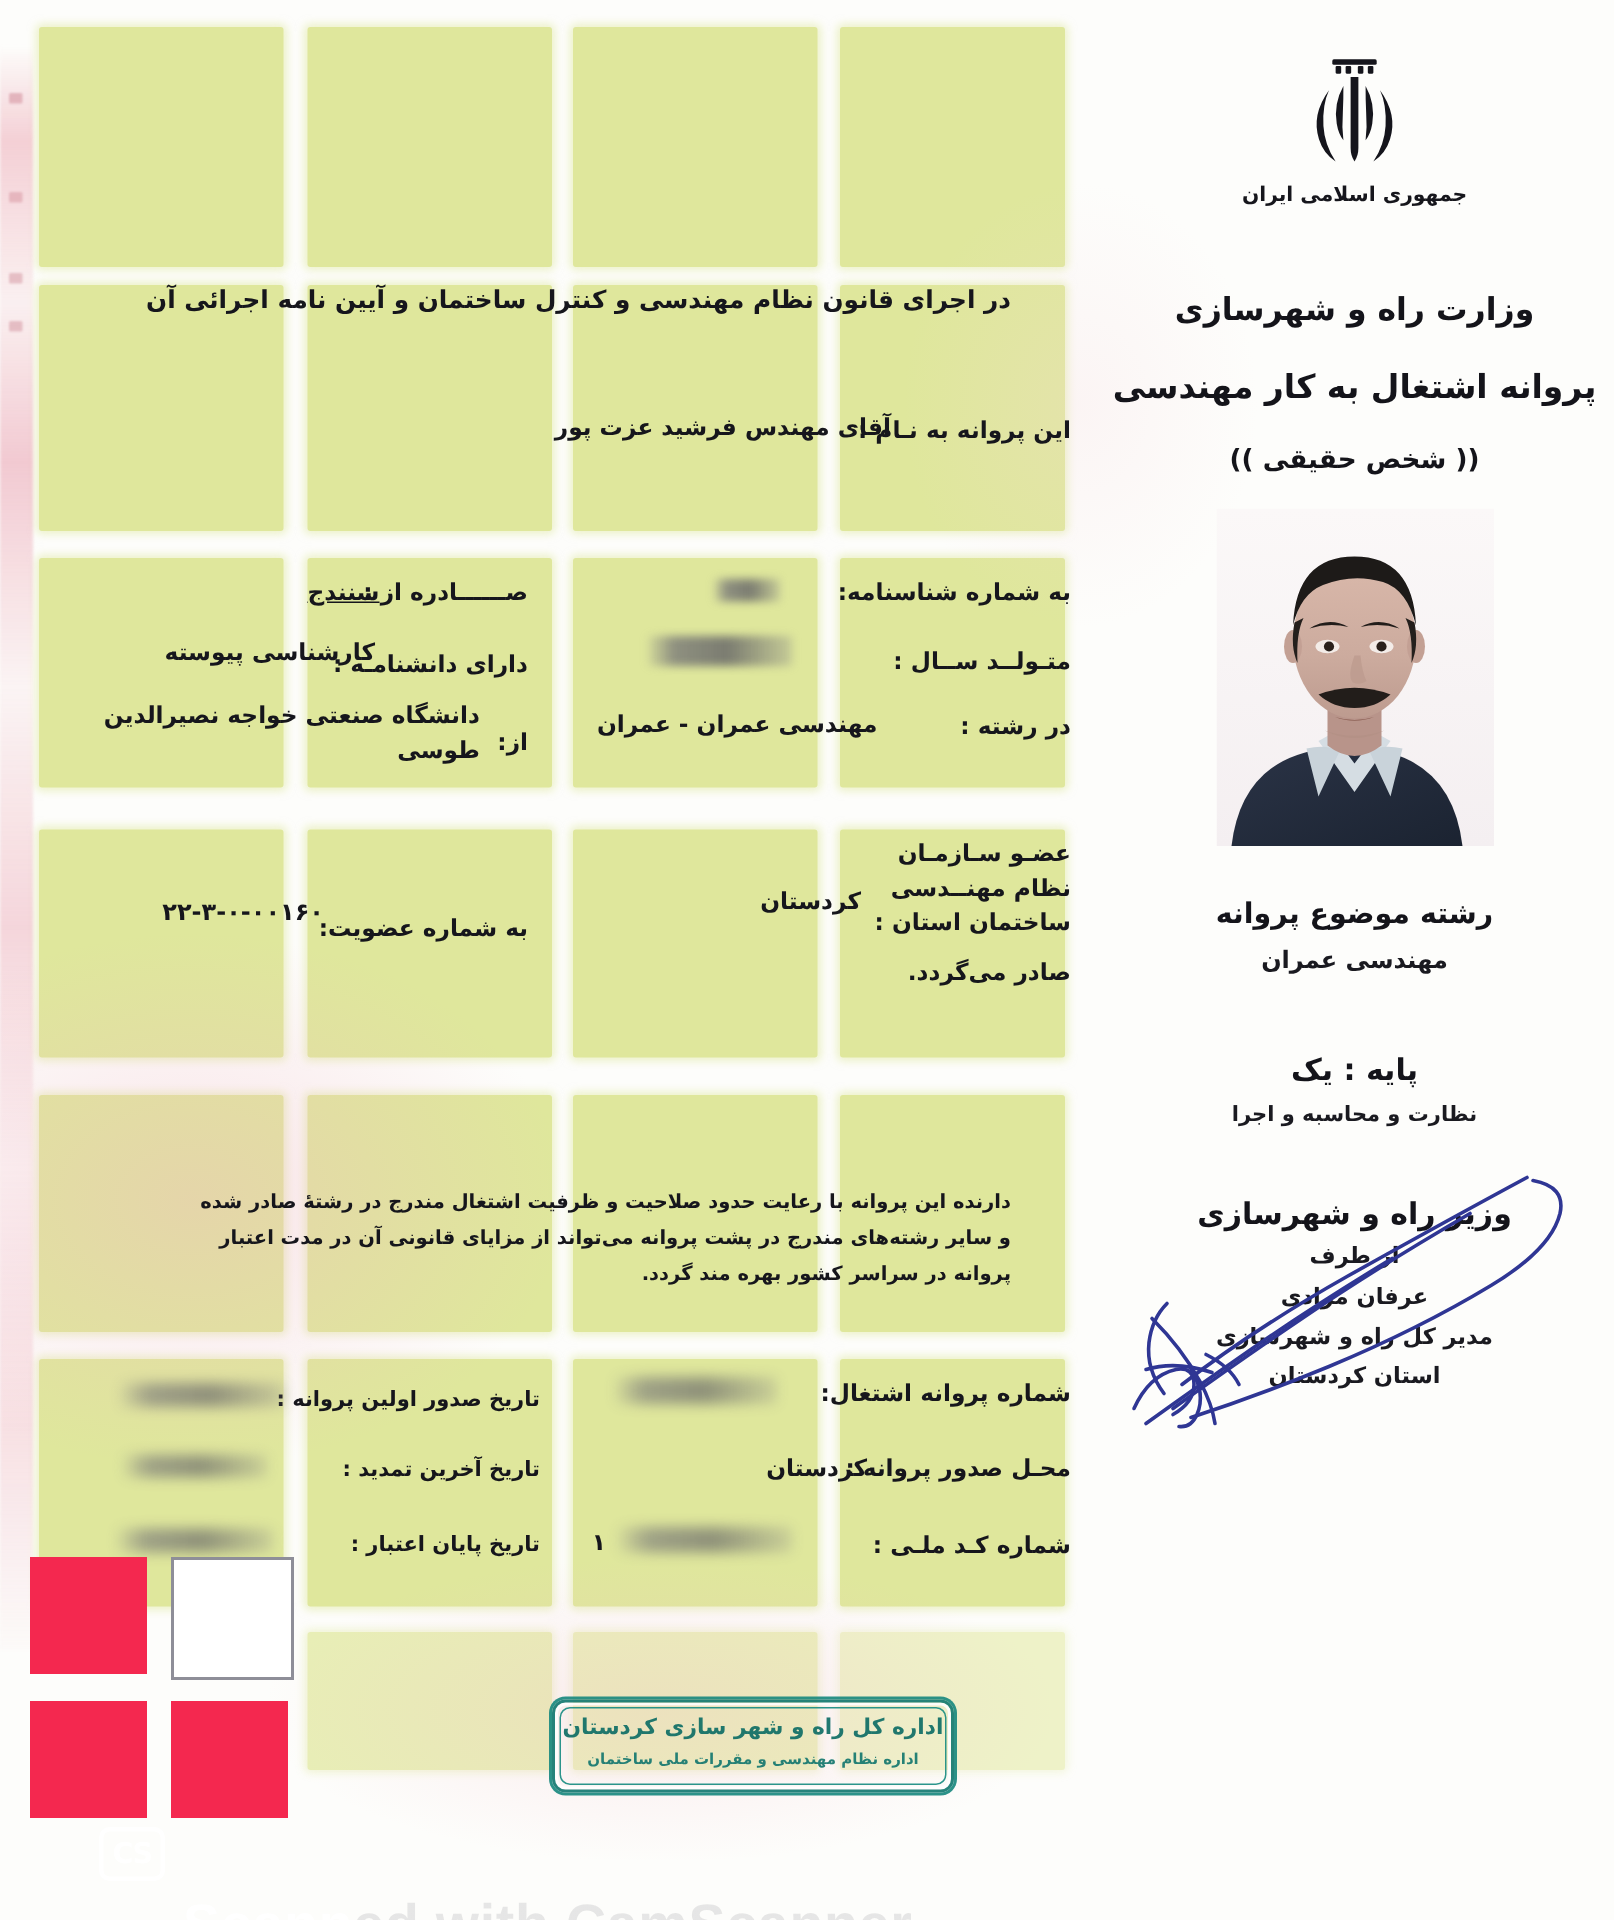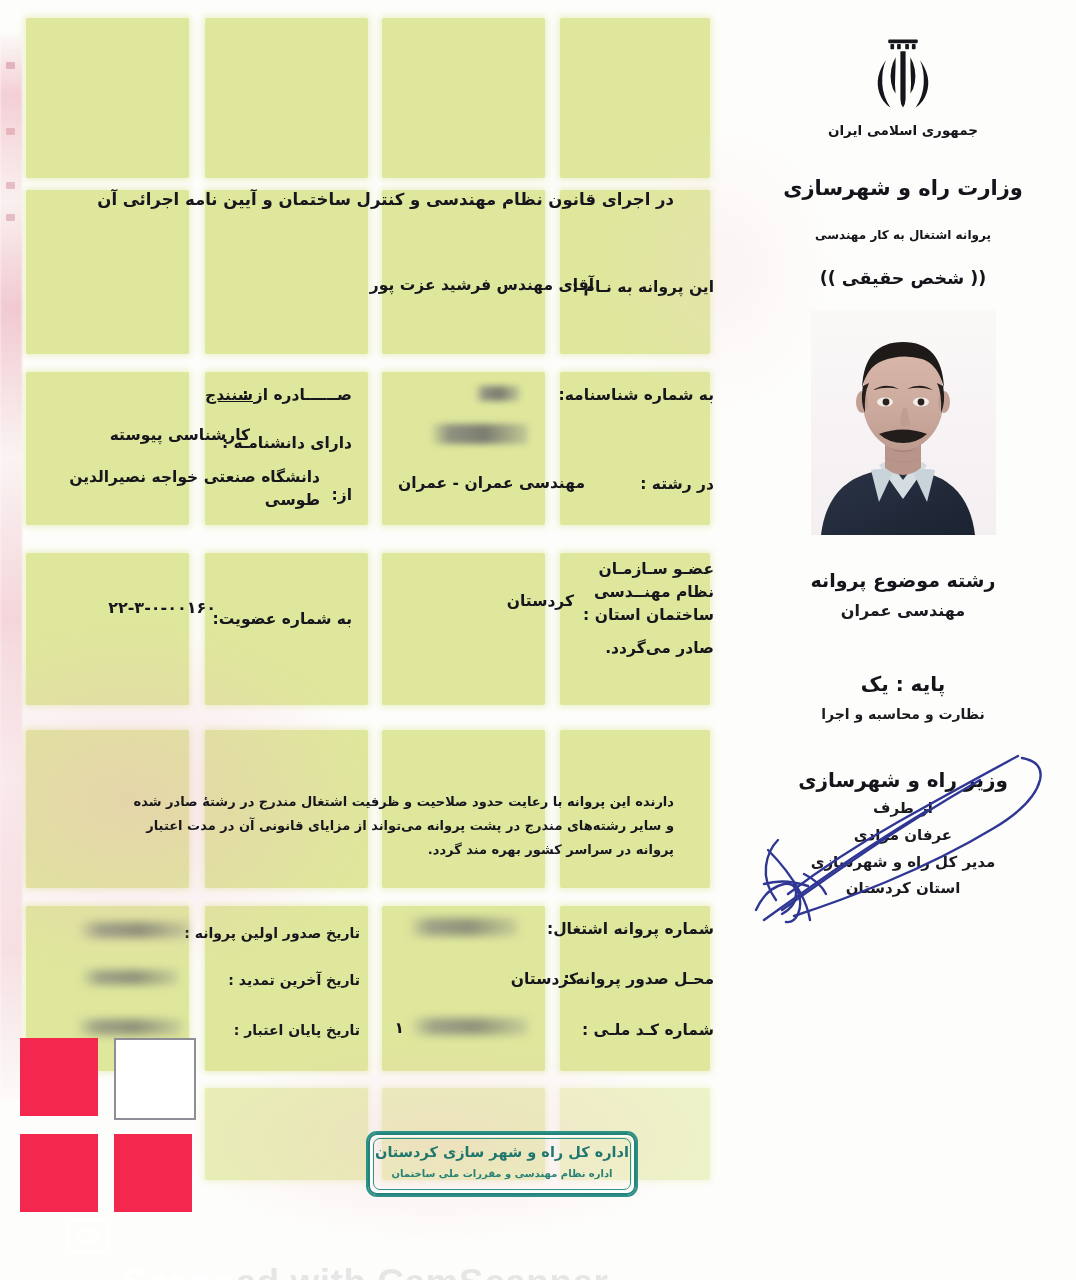--- a/index.html
+++ b/index.html
@@ -48,22 +48,22 @@
   .line-title{font-size:16.5px;font-weight:bold;text-align:right;}
   .fld-label{font-size:15.5px;font-weight:bold;}
   .fld-value{font-size:15.5px;font-weight:bold;}
   .small{font-size:14px;}
 
   
   .right{position:absolute;right:0;top:0;width:346px;height:1280px;z-index:6;
     text-align:center;}
   .emblem{margin:38px auto 4px;width:74px;height:80px;display:block;}
   .country{font-size:13.5px;font-weight:bold;letter-spacing:.3px;color:#16161c;}
-  .ministry{font-size:21px;font-weight:bold;margin-top:38px;color:#14141a;}
-  .lic-type{font-size:12px;font-weight:bold;margin-top:28px;color:#14141a;}
+  .ministry{font-size:21px;font-weight:bold;margin-top:56px;color:#14141a;}
+  .lic-type{font-size:22px;font-weight:bold;margin-top:28px;color:#14141a;}
   .person-type{font-size:17.5px;font-weight:bold;margin-top:26px;color:#14141a;}
 
   .photo-wrap{width:185px;height:225px;margin:22px auto 0;position:relative;}
   .photo{width:100%;height:100%;display:block;}
 
   .subj-title{font-size:19px;font-weight:bold;margin-top:34px;color:#14141a;}
   .subj-val{font-size:16px;font-weight:bold;margin-top:10px;color:#1a1a20;}
   .grade{font-size:20px;font-weight:bold;margin-top:52px;color:#14141a;}
   .grade-sub{font-size:14px;font-weight:bold;margin-top:10px;color:#1a1a20;}
 
@@ -161,20 +161,21 @@
   <div class="wash wash-c"></div>
 
   <div class="txt line-title" style="left:60px;top:190px;width:614px;text-align:right;">در اجرای قانون نظام مهندسی و کنترل ساختمان و آیین نامه اجرائی آن</div>
 
   <div class="txt fld-label" style="left:0;top:278px;width:714px;text-align:right;">این پروانه به نـام :</div>
   <div class="txt fld-value" style="left:0;top:276px;width:594px;text-align:right;">آقای  مهندس فرشید عزت پور</div>
 
   <div class="txt fld-label" style="left:0;top:386px;width:714px;text-align:right;">به شماره شناسنامه:</div>
   <div class="redact" style="left:476px;top:386px;width:44px;height:15px;"></div>
 
+  <div class="txt fld-label" style="left:0;top:432px;width:714px;text-align:right;">متـولــد ســال :</div>
   <div class="redact" style="left:432px;top:424px;width:96px;height:20px;"></div>
 
   <div class="txt fld-label" style="left:0;top:475px;width:714px;text-align:right;">در رشته :</div>
   <div class="txt fld-value" style="left:0;top:474px;width:585px;text-align:right;">مهندسی عمران - عمران</div>
 
   <div class="txt fld-label" style="left:0;top:386px;width:352px;text-align:right;">صــــــادره از :</div>
   <div class="txt fld-value" style="left:0;top:386px;width:253px;text-align:right;text-decoration:underline;">سنندج</div>
 
   <div class="txt fld-label" style="left:0;top:434px;width:352px;text-align:right;">دارای دانشنامـه :</div>
   <div class="txt fld-value" style="left:0;top:426px;width:250px;text-align:right;">کارشناسی پیوسته</div>

